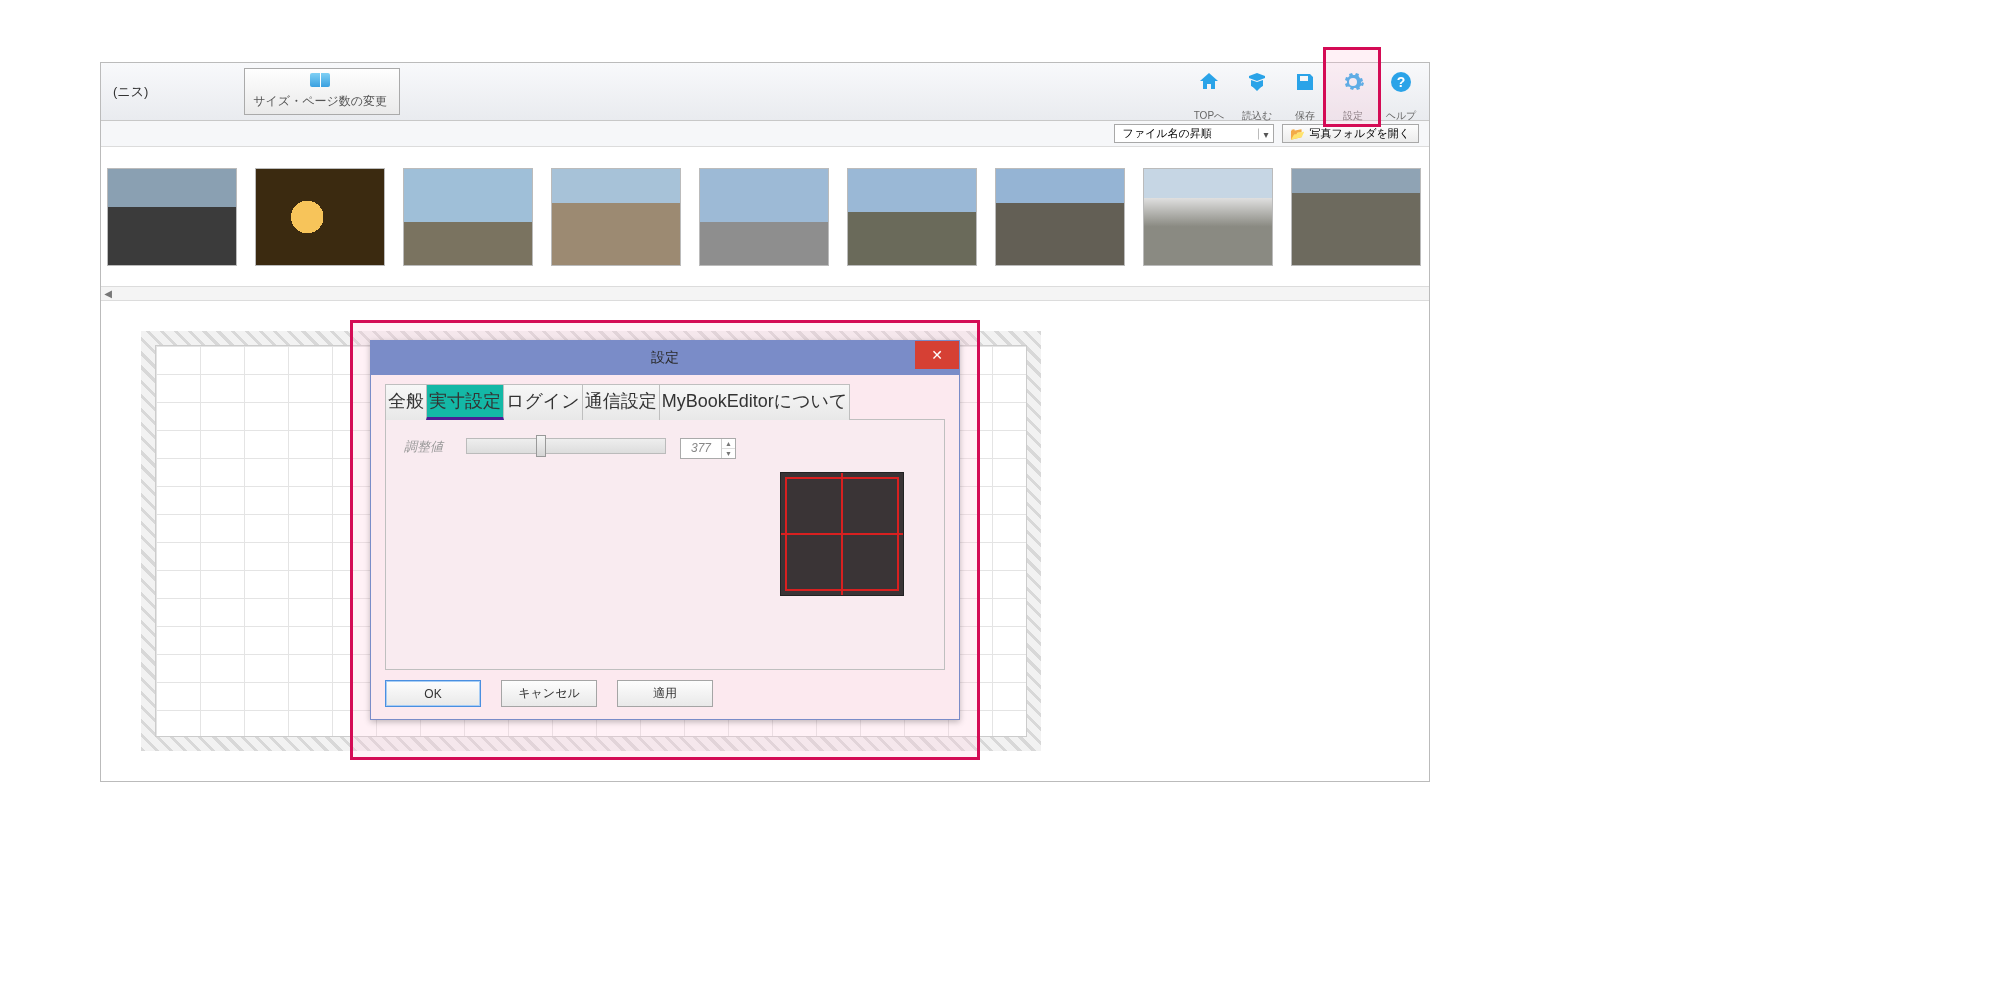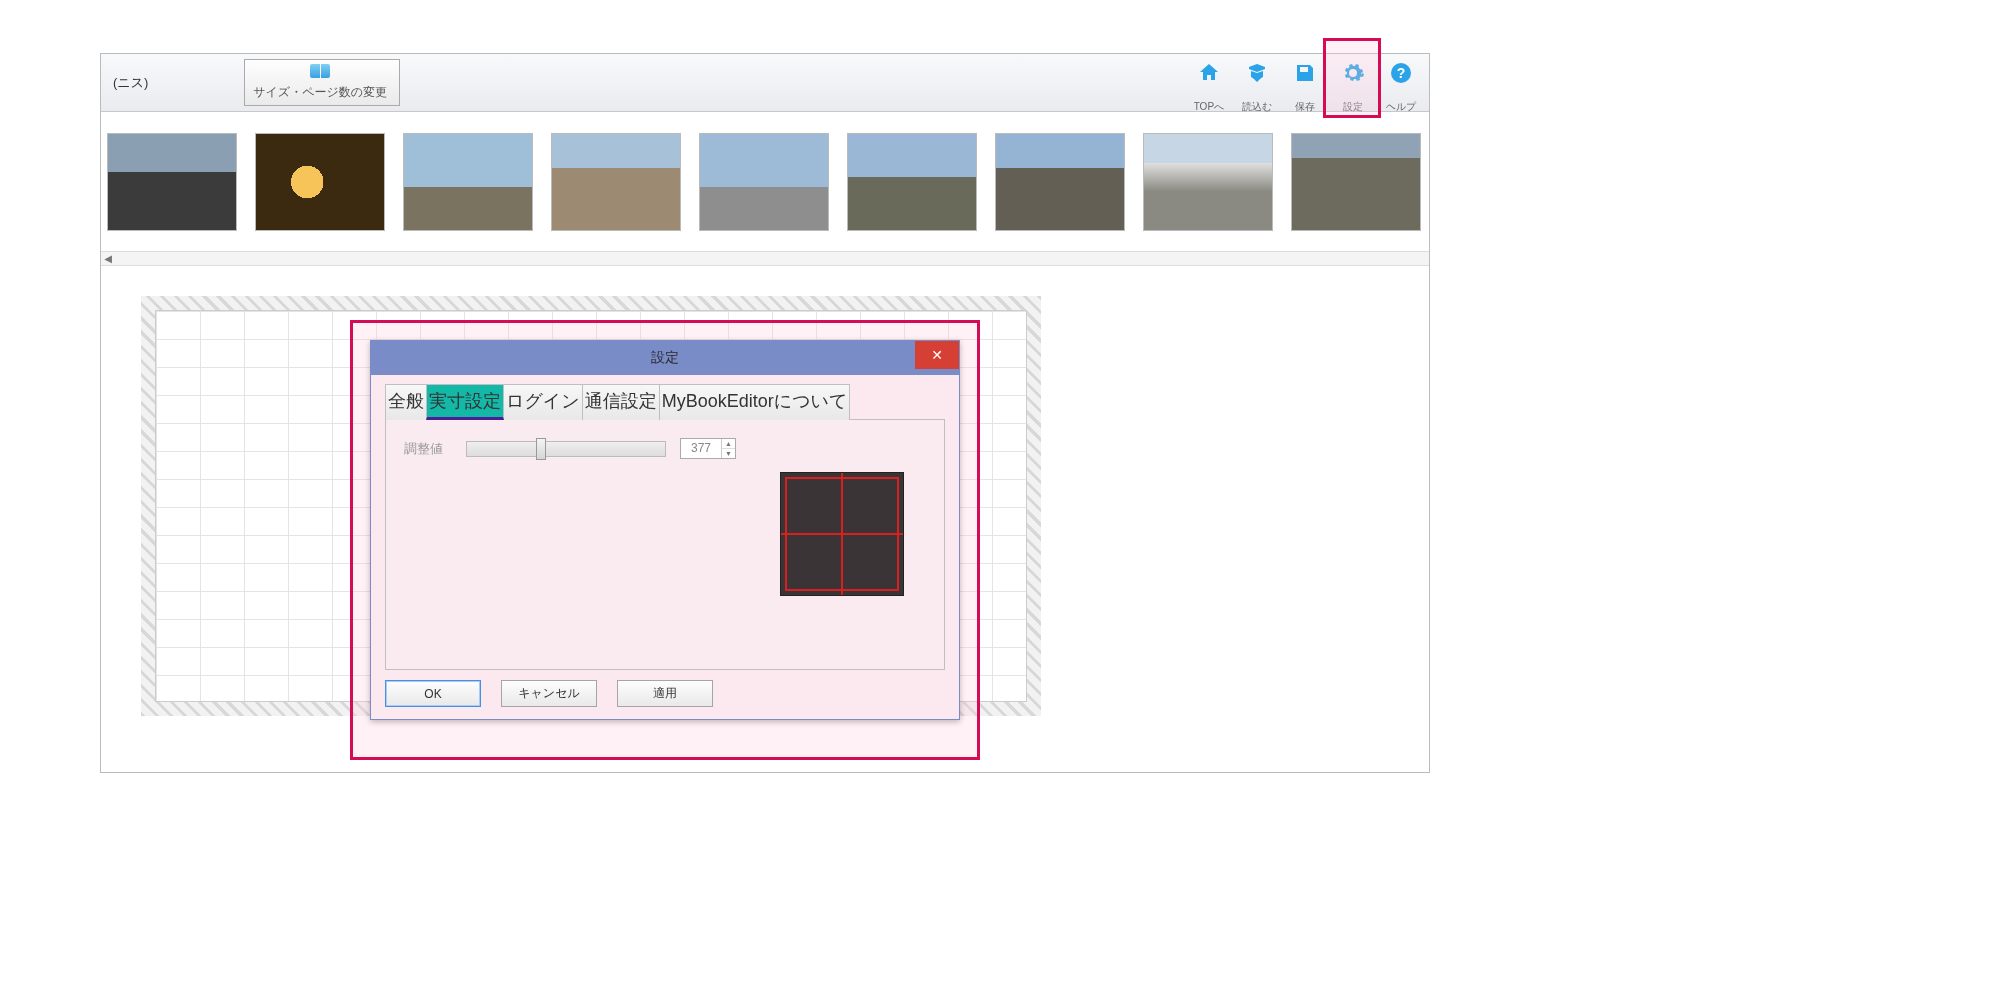--- a/index.html
+++ b/index.html
@@ -7,21 +7,21 @@
     font-family: "Meiryo", "MS PGothic", sans-serif;
     font-size: 12px;
     background: #fff;
     width: 2001px;
     height: 1001px;
     position: relative;
     overflow: hidden;
   }
   .app {
     position: absolute;
-    left: 100px; top: 53px;
+    left: 100px; top: 62px;
     width: 1330px;
     height: 720px;
     border: 1px solid #bbb;
     background: #fff;
   }
   
   .top-toolbar {
     height: 58px;
     background: linear-gradient(#f8f9fb, #e9ebef);
     border-bottom: 1px solid #c8c8c8;
@@ -272,23 +272,24 @@
     display:flex;
     align-items:center;
     gap:8px;
     color:#333;
     font-size:13px;
     margin-bottom: 22px;
   }
   .checkbox-row input { width:14px; height:14px; }
   .adjust-row {
     display:flex;
-    align-items:center;
+    align-items:flex-start;
     gap:14px;
     margin-bottom: 20px;
+    font-style: italic;
   }
   .adjust-label { color:#999; font-size:13px; width:48px; }
   .slider {
     width: 200px;
     height: 16px;
     position:relative;
     background: linear-gradient(#eee,#ddd);
     border:1px solid #bbb;
   }
   .slider-thumb {
@@ -426,20 +427,30 @@
               <circle cx="12" cy="12" r="10" fill="#2aa3e8"></circle>
               <text x="12" y="17" text-anchor="middle" fill="#fff" font-size="14" font-weight="bold">?</text>
             </svg>
         </span>
         <span class="lbl">ヘルプ</span>
       </div>
     </div>
     <div class="settings-highlight" id="settings-hl-1"></div>
   </div>
 
+  <div class="filter-row">
+    <div class="sort-select">
+      <span>ファイル名の昇順</span>
+      <span class="sort-caret">▾</span>
+    </div>
+    <button class="open-folder-btn">
+      <span class="folder-glyph">📂</span>
+      <span>写真フォルダを開く</span>
+    </button>
+  </div>
 
   <div class="thumbs">
     <div class="thumb"></div>
     <div class="thumb"></div>
     <div class="thumb"></div>
     <div class="thumb"></div>
     <div class="thumb"></div>
     <div class="thumb"></div>
     <div class="thumb"></div>
     <div class="thumb"></div>

